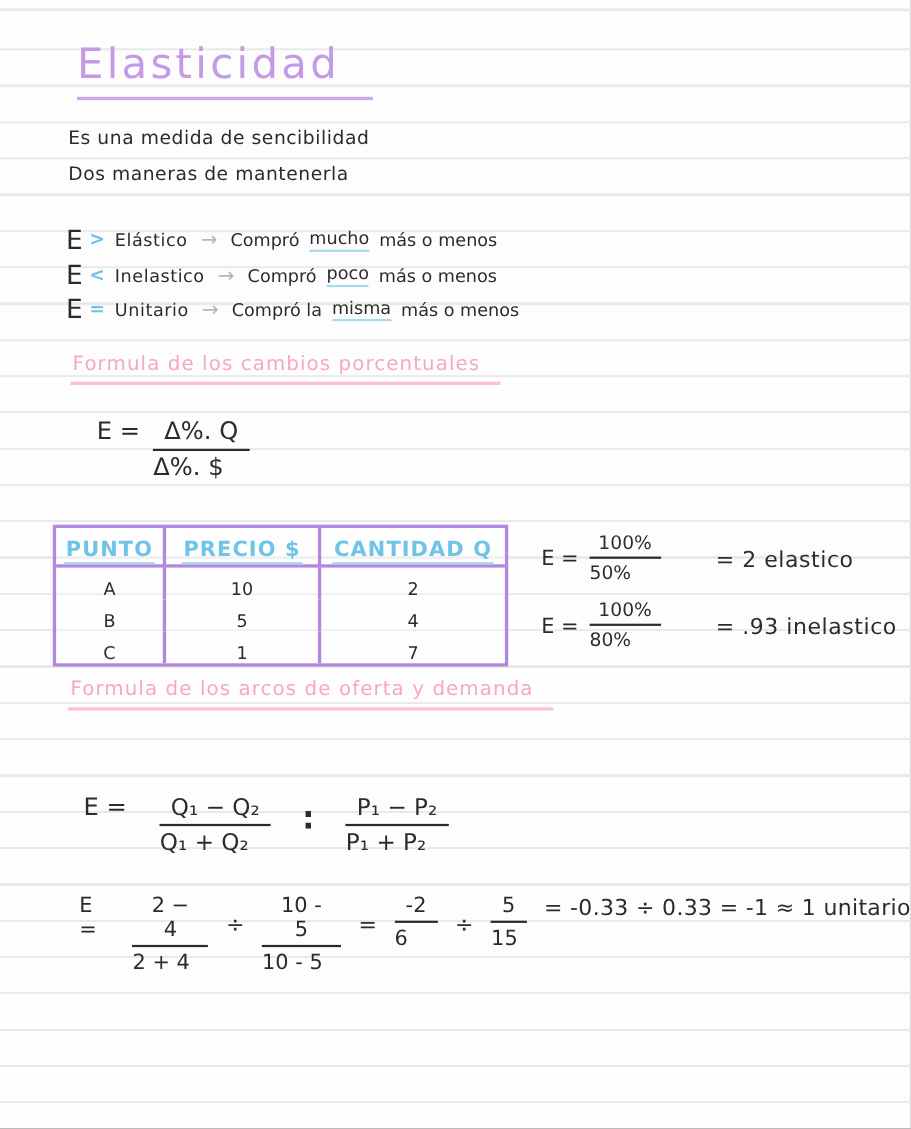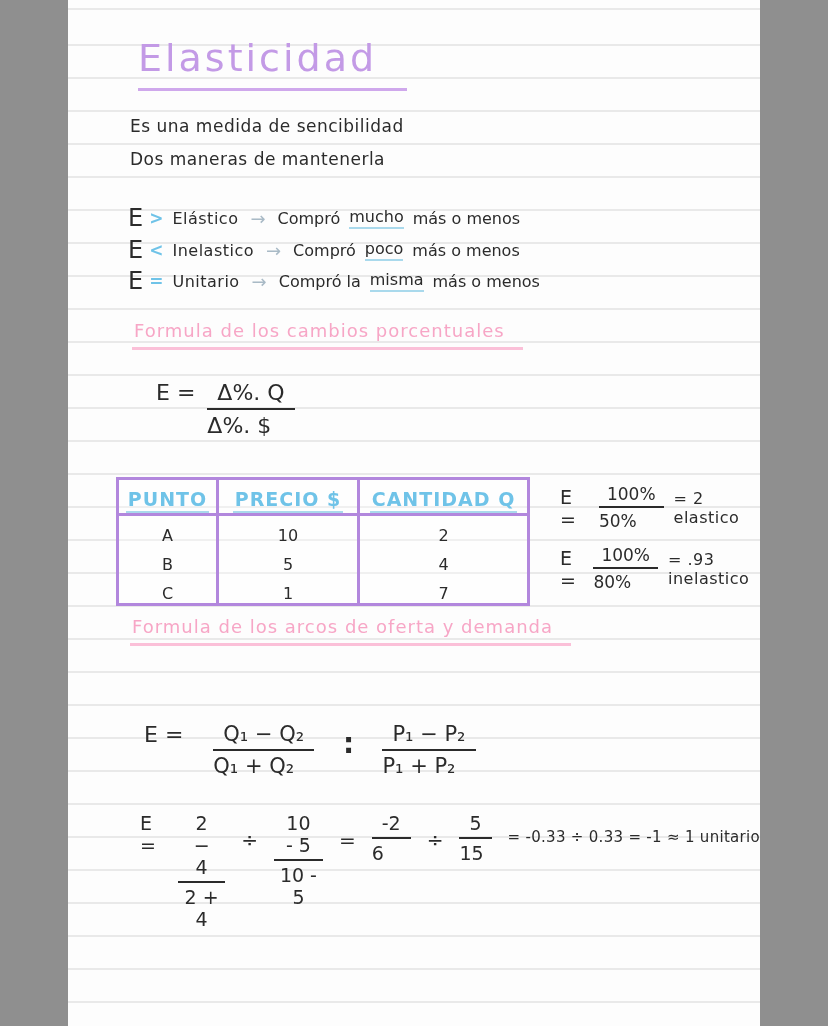--- a/index.html
+++ b/index.html
@@ -1,18 +1,18 @@
 <!DOCTYPE html>
 <html style="--title-purple: #c39ae6; --title-underline: #cfa8ec; --heading-pink: #f7a6c6; --heading-underline: #fbc0d8; --table-purple: #b287dd; --header-blue: #6fc3e8; --underline-blue: #a9d9ec; --ink: #2b2b2b; --rule-gray: #e9e9e9;"><head>
 <meta charset="utf-8">
 <style>
   * { margin:0; padding:0; box-sizing:border-box; }
   html,body { background:#8f8f8f; font-family:"DejaVu Sans", sans-serif; }
   .page{
-    position:relative; width:692px; height:1026px; margin:0 auto;
+    position:relative; width:828px; height:1026px; margin:0 auto;
     background-color:#fdfdfd;
     background-image:repeating-linear-gradient(to bottom,
       transparent 0, transparent 31px,
       var(--rule-gray,#e9e9e9) 31px, var(--rule-gray,#e9e9e9) 33px);
     background-position:0 13px;
     color:var(--ink,#2b2b2b);
     overflow:hidden;
   }
   
   .title{
@@ -55,28 +55,28 @@
   .colsep{ border-right:3px solid var(--table-purple,#b287dd); }
   .hrow{ border-bottom:3px solid var(--table-purple,#b287dd); }
   .hlabel{
     color:var(--header-blue,#6fc3e8); font-weight:bold; font-size:19px; letter-spacing:1px;
     border-bottom:2px solid var(--underline-blue,#a9d9ec); padding:0 2px 1px;
   }
   
   .calc{ position:absolute; left:492px; display:flex; align-items:center; gap:10px; font-size:17px; }
   .calc .lhs{ font-size:19px; }
   .calc .frac .num{ padding:0 8px 2px; }
-  .calc .result{ font-size:16px; letter-spacing:.5px; }
+  .calc .result{ font-size:20px; letter-spacing:.5px;margin-left:40px; }
   
   .arc-row{ position:absolute; left:76px; top:722px; display:flex; align-items:flex-start; gap:30px; font-size:21px; }
   .arc-row .lhs{ font-size:22px; }
   .example-row{ position:absolute; left:72px; top:812px; display:flex; align-items:flex-start; gap:16px; font-size:19px; }
   .op{ margin-top:16px; font-size:20px; }
   .dots{ margin-top:10px; font-size:28px; font-weight:bold; line-height:1; }
-  .tail{ margin-top:16px; font-size:15px; letter-spacing:.3px; white-space:nowrap; }
+  .tail{ margin-top:1px; font-size:20px; letter-spacing:.3px; white-space:nowrap; }
 </style>
 </head>
 <body>
 
 <div class="page">
 
   <div class="title">Elasticidad</div>
 
   <div class="intro" style="top:149px">Dos maneras de mantenerla</div>
   <div class="intro" style="top:116px">Es una medida de sencibilidad</div>

